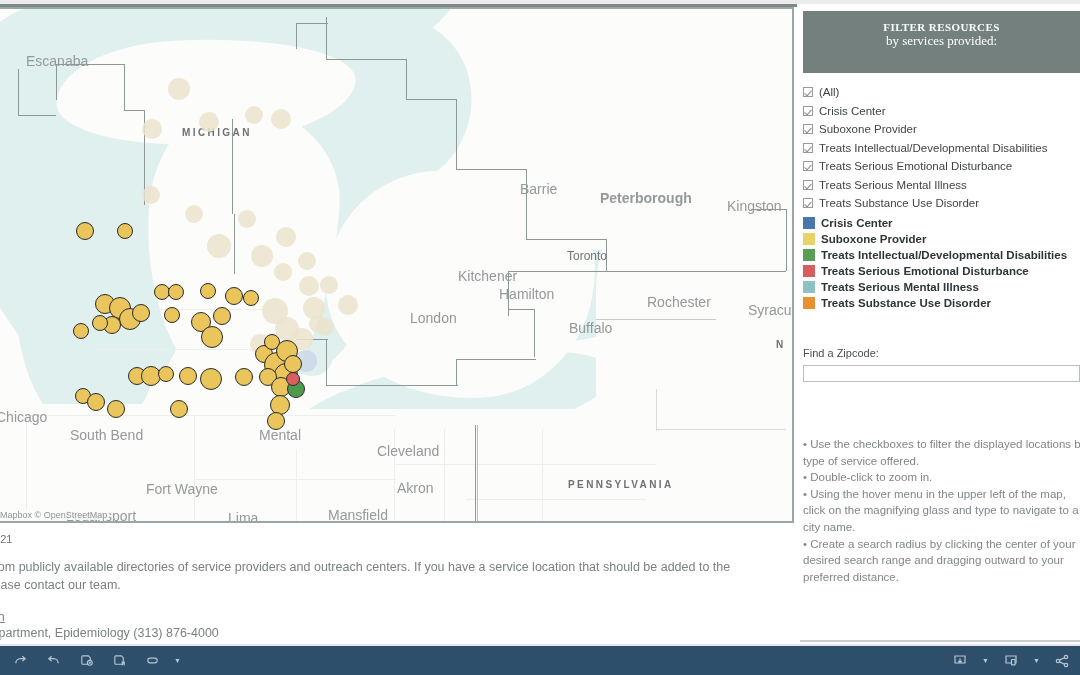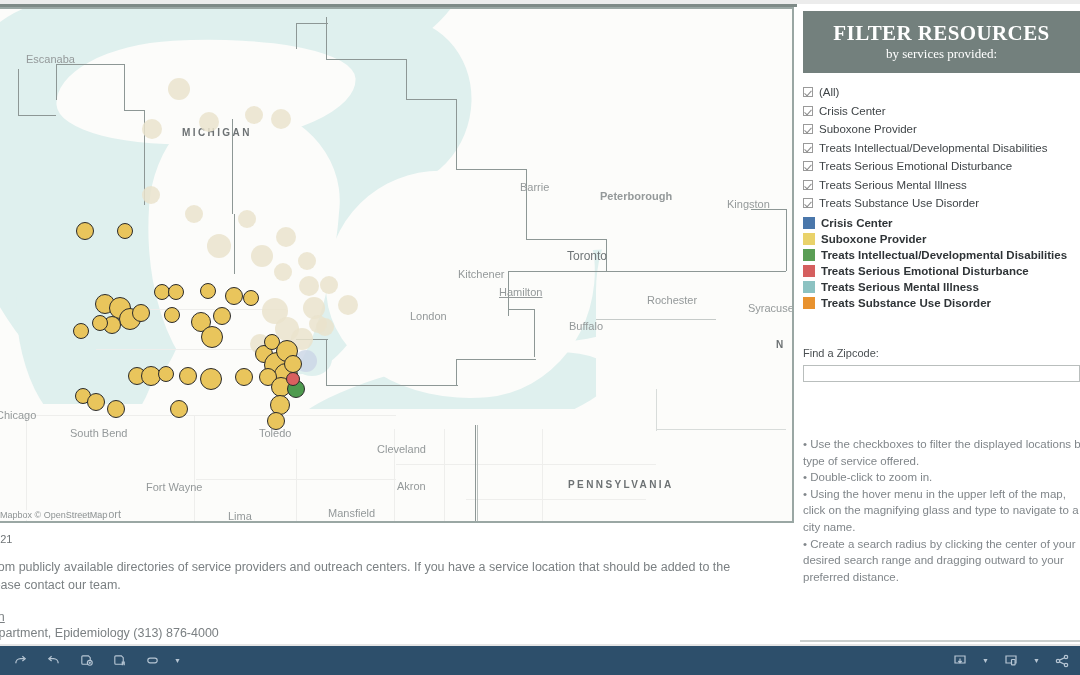--- a/index.html
+++ b/index.html
@@ -49,21 +49,21 @@
 
   
   .bline { position:absolute; background:#8d9795; }
   .bh { height:1px; } .bv { width:1px; }
 
   
   .cgrid { position:absolute; background:#eeeeec; }
   .cgh { height:1px; } .cgv { width:1px; }
 
   .city-label {
-    position:absolute; color:#94999a; font-size:11px; white-space:nowrap;
+    position:absolute; color:#94999a; font-size:14px; white-space:nowrap;
     font-family:"Liberation Sans", sans-serif;
   }
   .city-label.big { font-size:12px; color:#6f7577;margin-left:37px; }
   .state-label {
     position:absolute; color:#6c7173; font-size:10px; font-weight:700;
     letter-spacing:2.4px; white-space:nowrap;
   }
   .dir-label { position:absolute; color:#6c7173; font-size:10px; font-weight:700; }
 
   
@@ -88,21 +88,21 @@
 
   
   .right-pane { position:absolute; left:797px; top:4px; width:283px; height:642px; background:#fff; }
   .pane-divider { position:absolute; left:797px; top:4px; width:3px; height:642px; background:#c9cecd; }
   .pane-divider2 { position:absolute; left:800px; top:4px; width:1px; height:642px; background:#ffffff; }
 
   .panel-header {
     background:#73807d; color:#fff; text-align:center;
     font-family:"Liberation Serif", serif;
   }
-  .ph-title { font-size:21px; font-weight:700; letter-spacing:.4px; }
+  .ph-title { font-size:11px; font-weight:700; letter-spacing:.4px; }
   .ph-sub   { font-size:13px; font-weight:400; }
 
   .filter-header { position:absolute; left:6px; top:7px; width:277px; height:62px; padding-top:10px; }
 
   .check-list { position:absolute; left:6px; top:79px; width:277px; }
   .check-row { display:flex; align-items:center; height:18px; margin-bottom:.5px; }
   .cbox {
     width:10px; height:10px; border:1px solid #9a9a9a; background:#fff;
     margin-right:6px; flex:none; position:relative;
   }
@@ -235,28 +235,28 @@
         <div class="bline bh" style="left:660px; top:420px; width:130px; background:#d8dcda;"></div>
         <div class="bline bv" style="left:660px; top:380px; height:42px; background:#d8dcda;"></div>
 
         <div id="city-layer">
             <div class="city-label" style="left: 30px; top: 44px;">Escanaba</div>
             <div class="city-label" style="left: 524px; top: 172px;">Barrie</div>
             <div class="city-label" style="left: 604px; top: 181px; font-weight: bold;">Peterborough</div>
             <div class="city-label" style="left: 731px; top: 189px;">Kingston</div>
             <div class="city-label big" style="left: 534px; top: 240px;">Toronto</div>
             <div class="city-label" style="left: 462px; top: 259px;">Kitchener</div>
-            <div class="city-label" style="left: 503px; top: 277px; text-decoration: underline;">Hamilton</div>
+            <div class="city-label" style="left: 503px; top: 277px;">Hamilton</div>
             <div class="city-label" style="left: 651px; top: 285px;">Rochester</div>
             <div class="city-label" style="left: 752px; top: 293px;">Syracuse</div>
             <div class="city-label" style="left: 414px; top: 301px;">London</div>
             <div class="city-label" style="left: 573px; top: 311px;">Buffalo</div>
             <div class="city-label" style="left: 0px; top: 400px;">Chicago</div>
             <div class="city-label" style="left: 74px; top: 418px;">South Bend</div>
-            <div class="city-label" style="left: 263px; top: 418px;">Toledo</div>
+            <div class="city-label" style="left: 263px; top: 418px;">Mental</div>
             <div class="city-label" style="left: 381px; top: 434px;">Cleveland</div>
             <div class="city-label" style="left: 401px; top: 471px;">Akron</div>
             <div class="city-label" style="left: 150px; top: 472px;">Fort Wayne</div>
             <div class="city-label" style="left: 412px; top: 497px; margin-top: 33px;">Canton</div>
             <div class="city-label" style="left: 332px; top: 498px;">Mansfield</div>
             <div class="city-label" style="left: 232px; top: 501px;">Lima</div>
             <div class="city-label" style="left: 70px; top: 499px;">Logansport</div>
           </div>
 
         <div id="state-layer">

